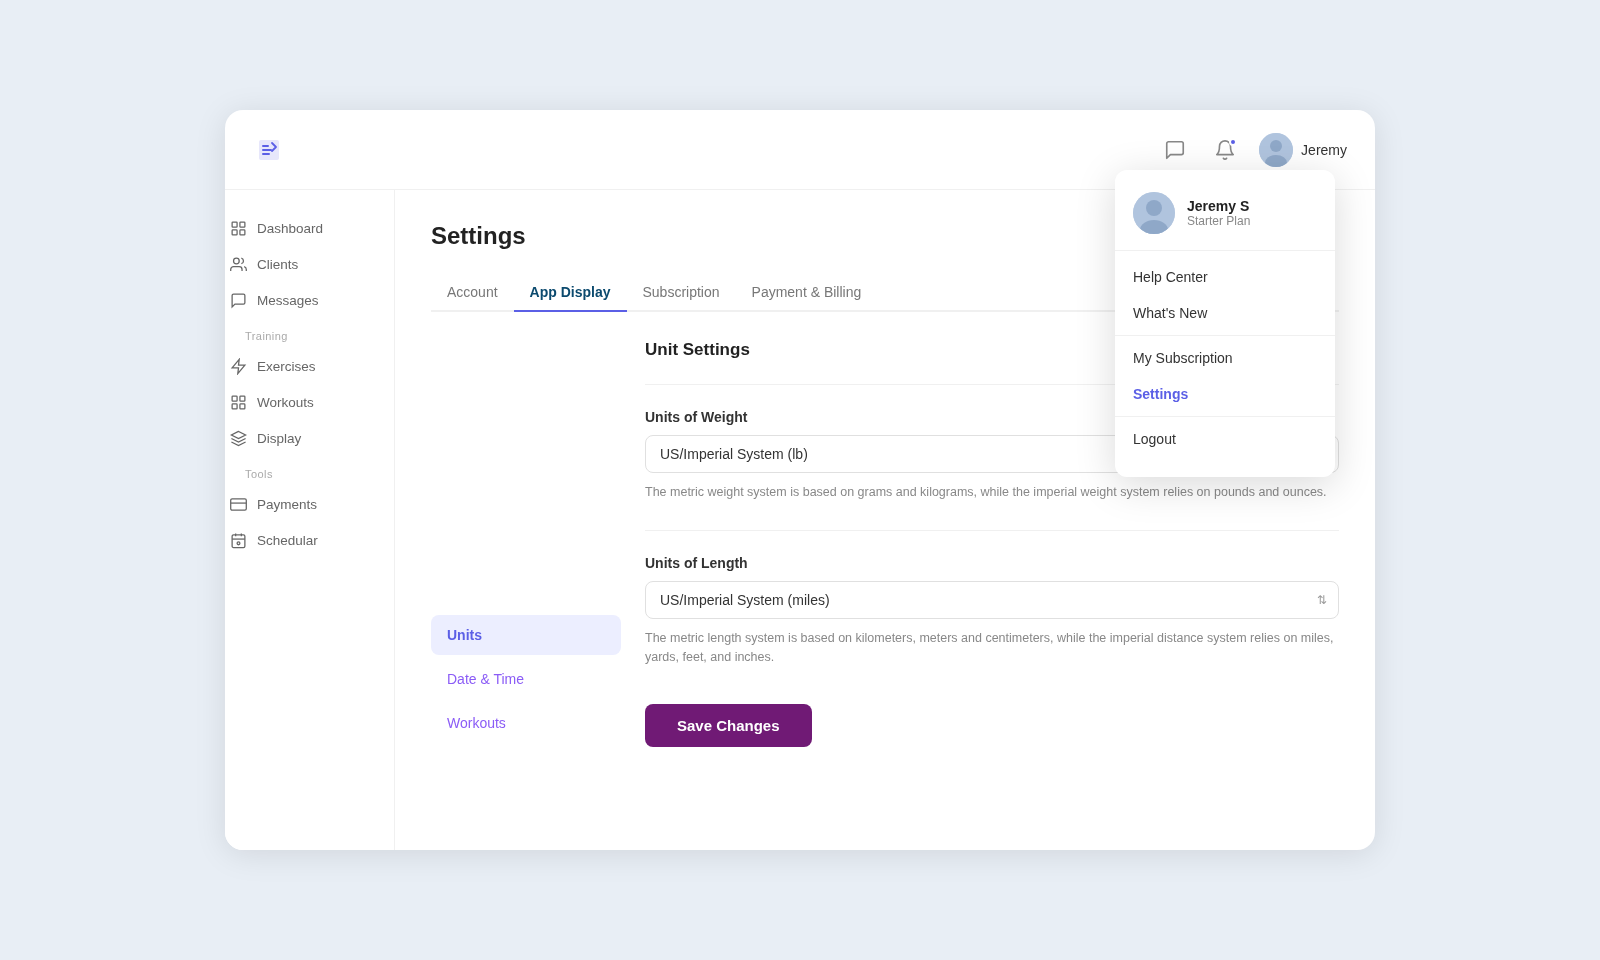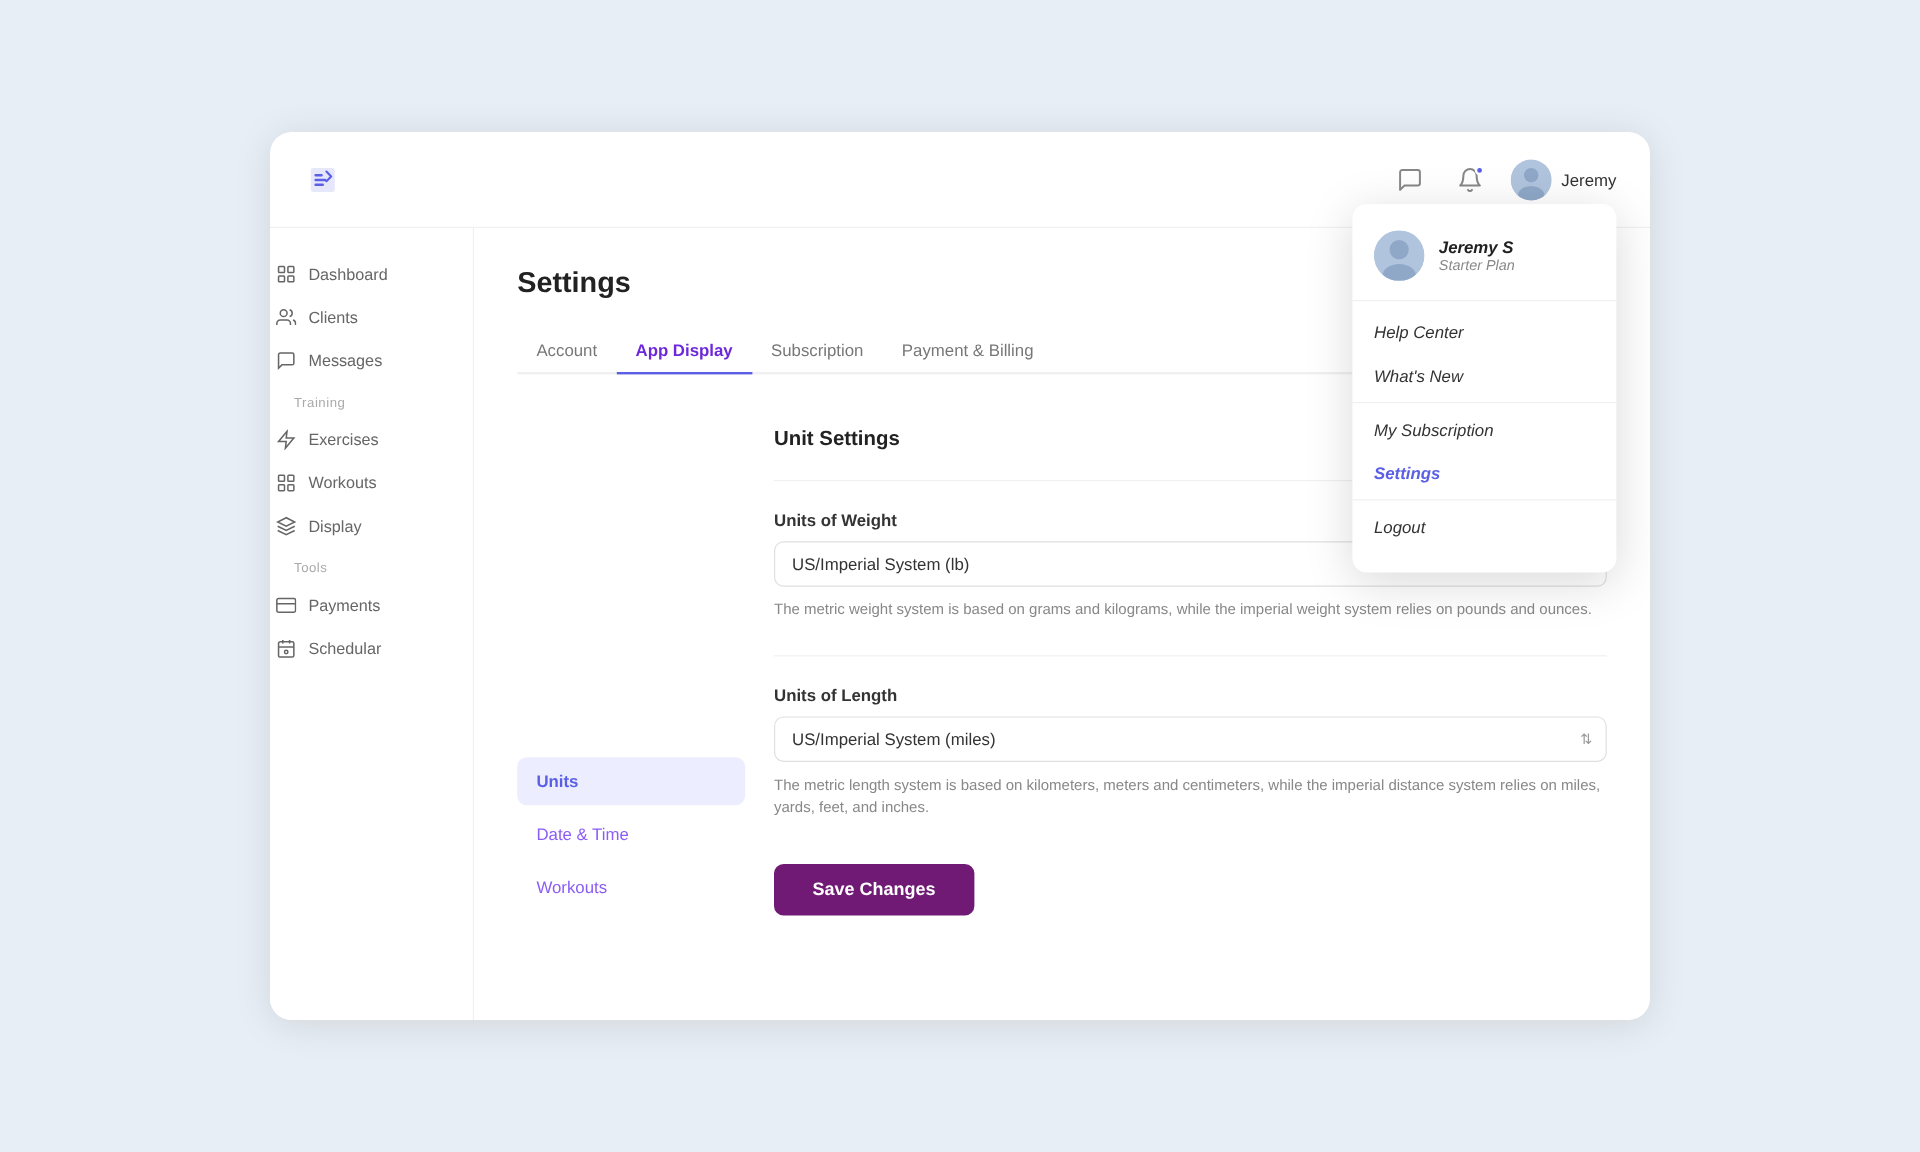--- a/index.html
+++ b/index.html
@@ -161,35 +161,35 @@
       font-weight: 700;
       color: #222;
       margin-bottom: 24px;
     }
 
     
     .tabs {
       display: flex;
       gap: 0;
       border-bottom: 2px solid #f0f0f0;
-      margin-bottom: 44px;
+      margin-bottom: 28px;
     }
 
     .tab {
       padding: 10px 16px;
       font-size: 14px;
       color: #777;
       cursor: pointer;
       border-bottom: 2px solid transparent;
       margin-bottom: -2px;
       transition: color 0.15s;
     }
 
     .tab.active {
-      color: #6d28d9;
+      color: #0c4a6e;
       border-bottom: 2px solid #5b5fe6;
       font-weight: 600;
     }
 
     
     .settings-layout {
       display: flex;
       gap: 24px;
       align-items: flex-end;
     }
@@ -284,28 +284,27 @@
       font-size: 15px;
       font-weight: 600;
       cursor: pointer;
       margin-top: 10px;
     }
 
     
     .dropdown-menu {
       position: absolute;
       top: 60px;
-      right: 28px;
+      right: 40px;
       width: 220px;
       background: #fff;
       border-radius: 12px;
       box-shadow: 0 8px 40px rgba(0,0,0,0.15);
       z-index: 100;
       padding: 12px 0;
-      font-style: italic;
     }
 
     .dropdown-user {
       display: flex;
       align-items: center;
       gap: 12px;
       padding: 10px 18px 16px;
       border-bottom: 1px solid #f0f0f0;
     }
 

